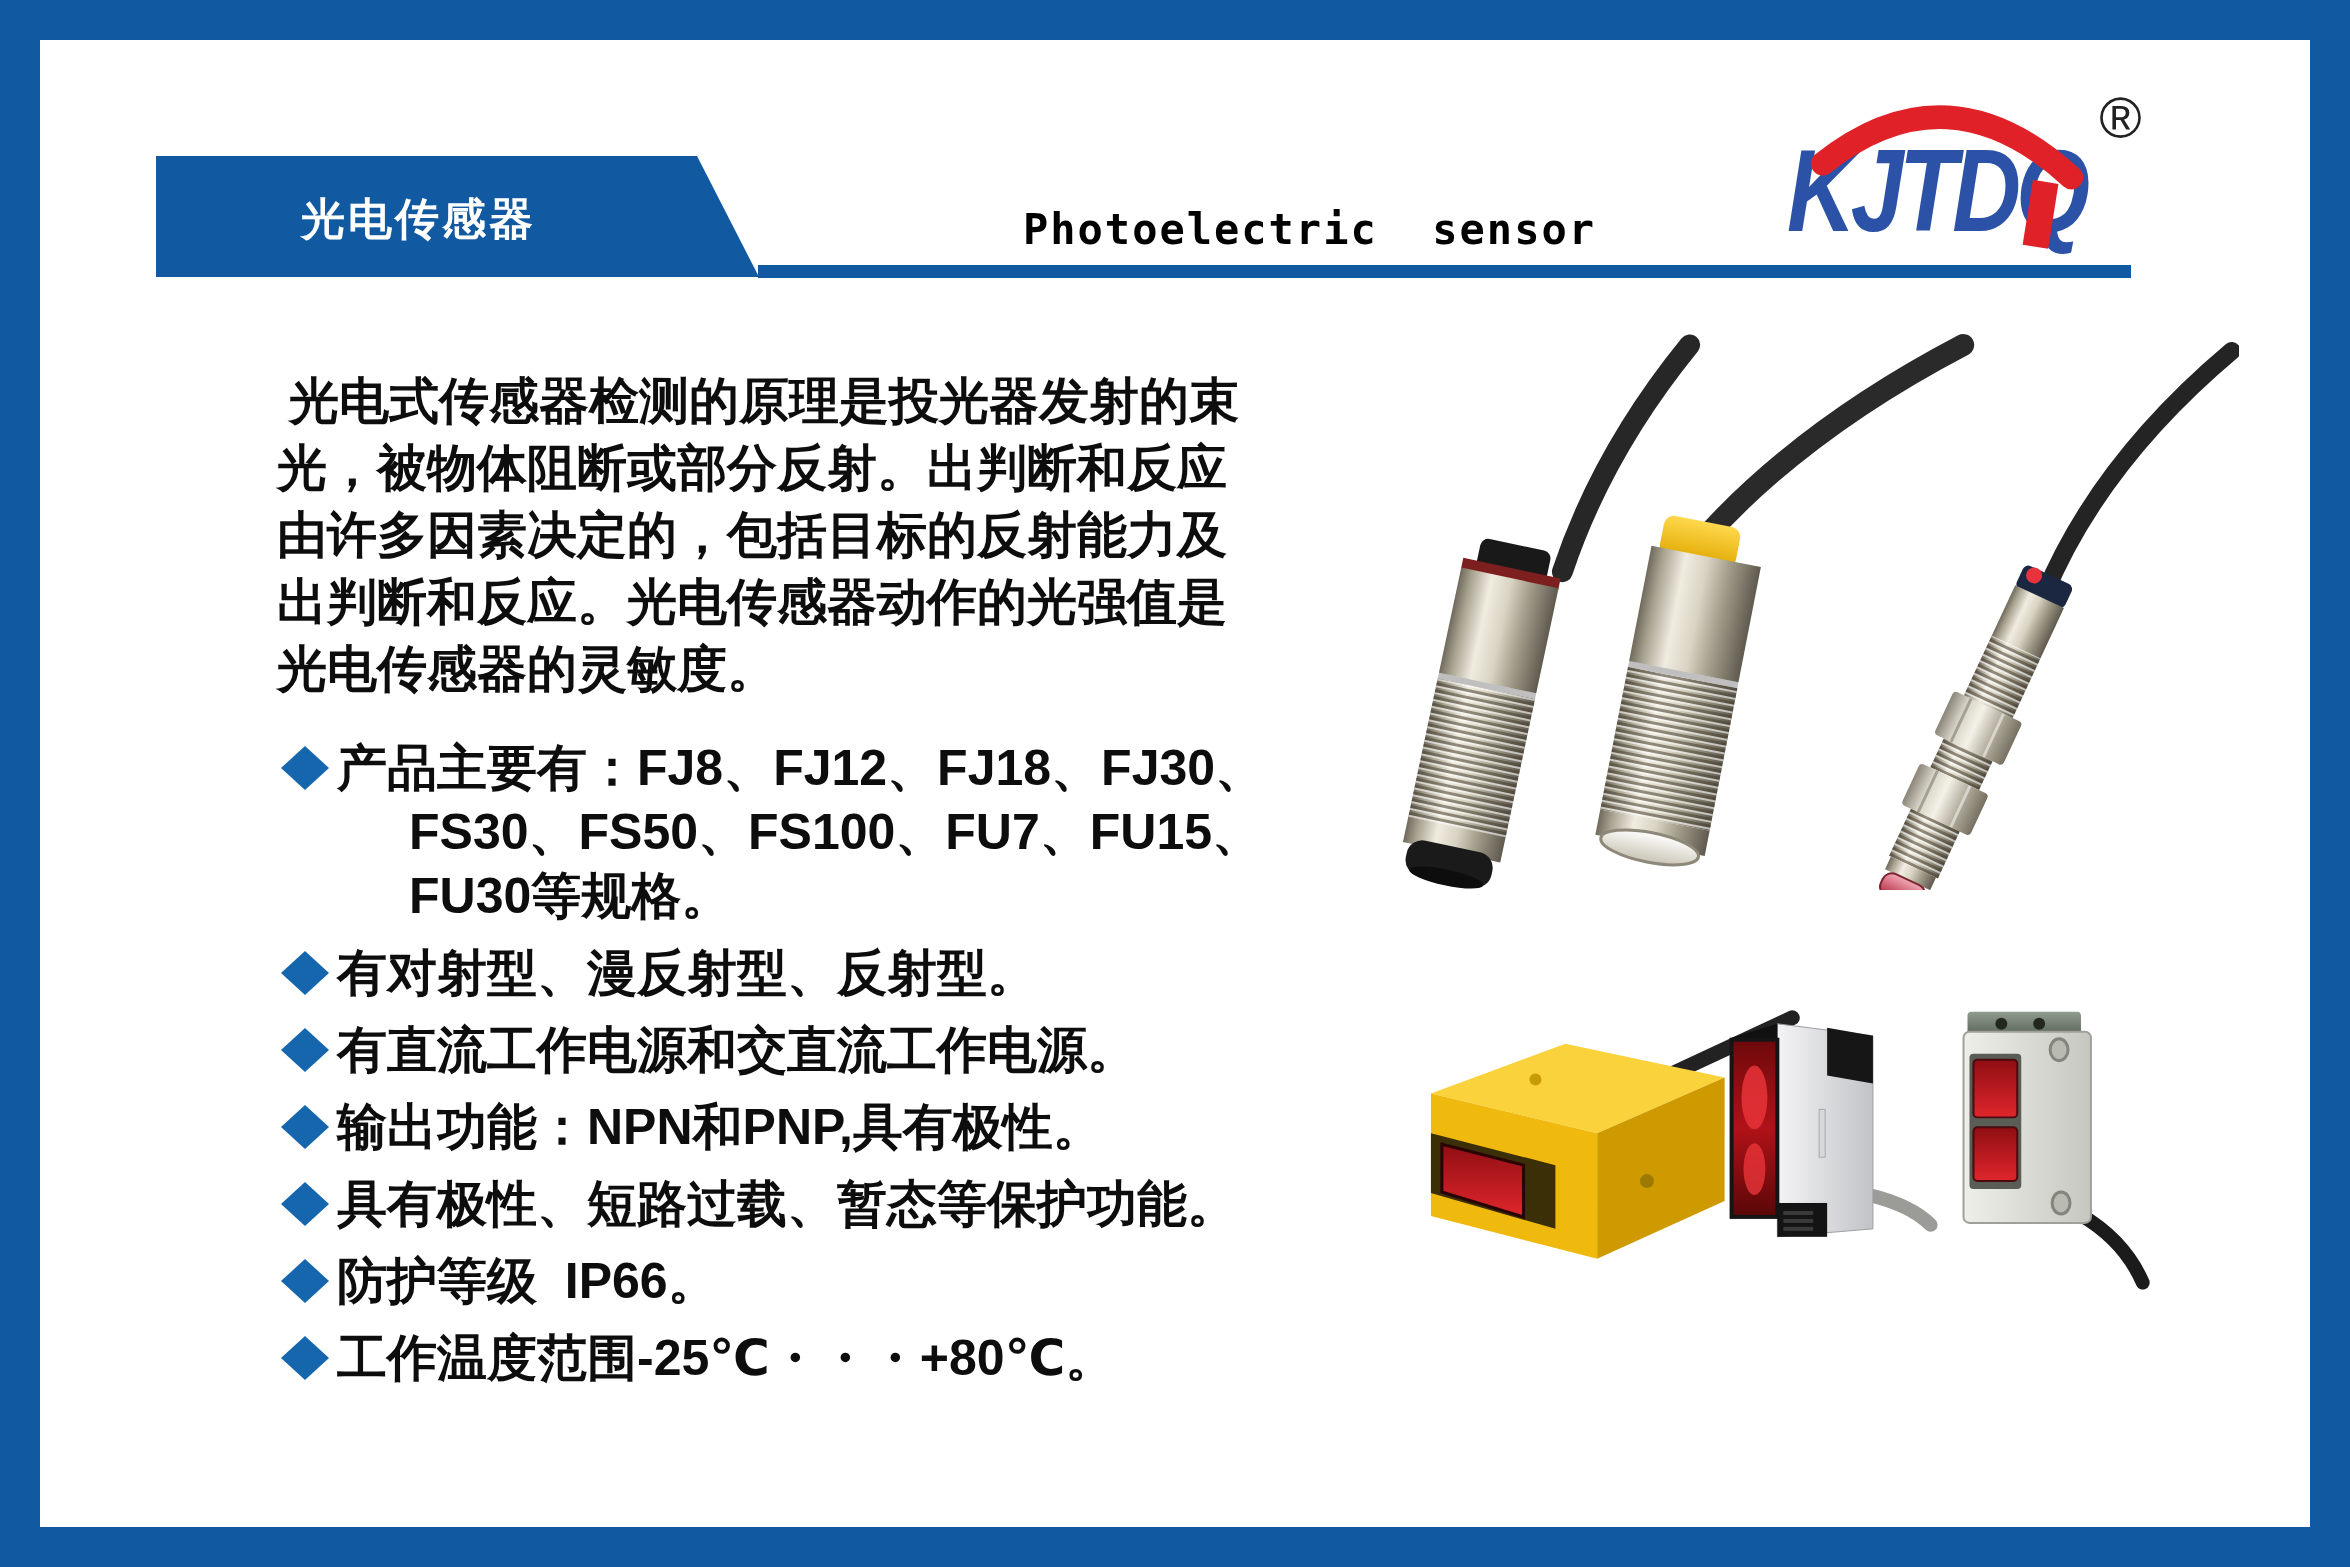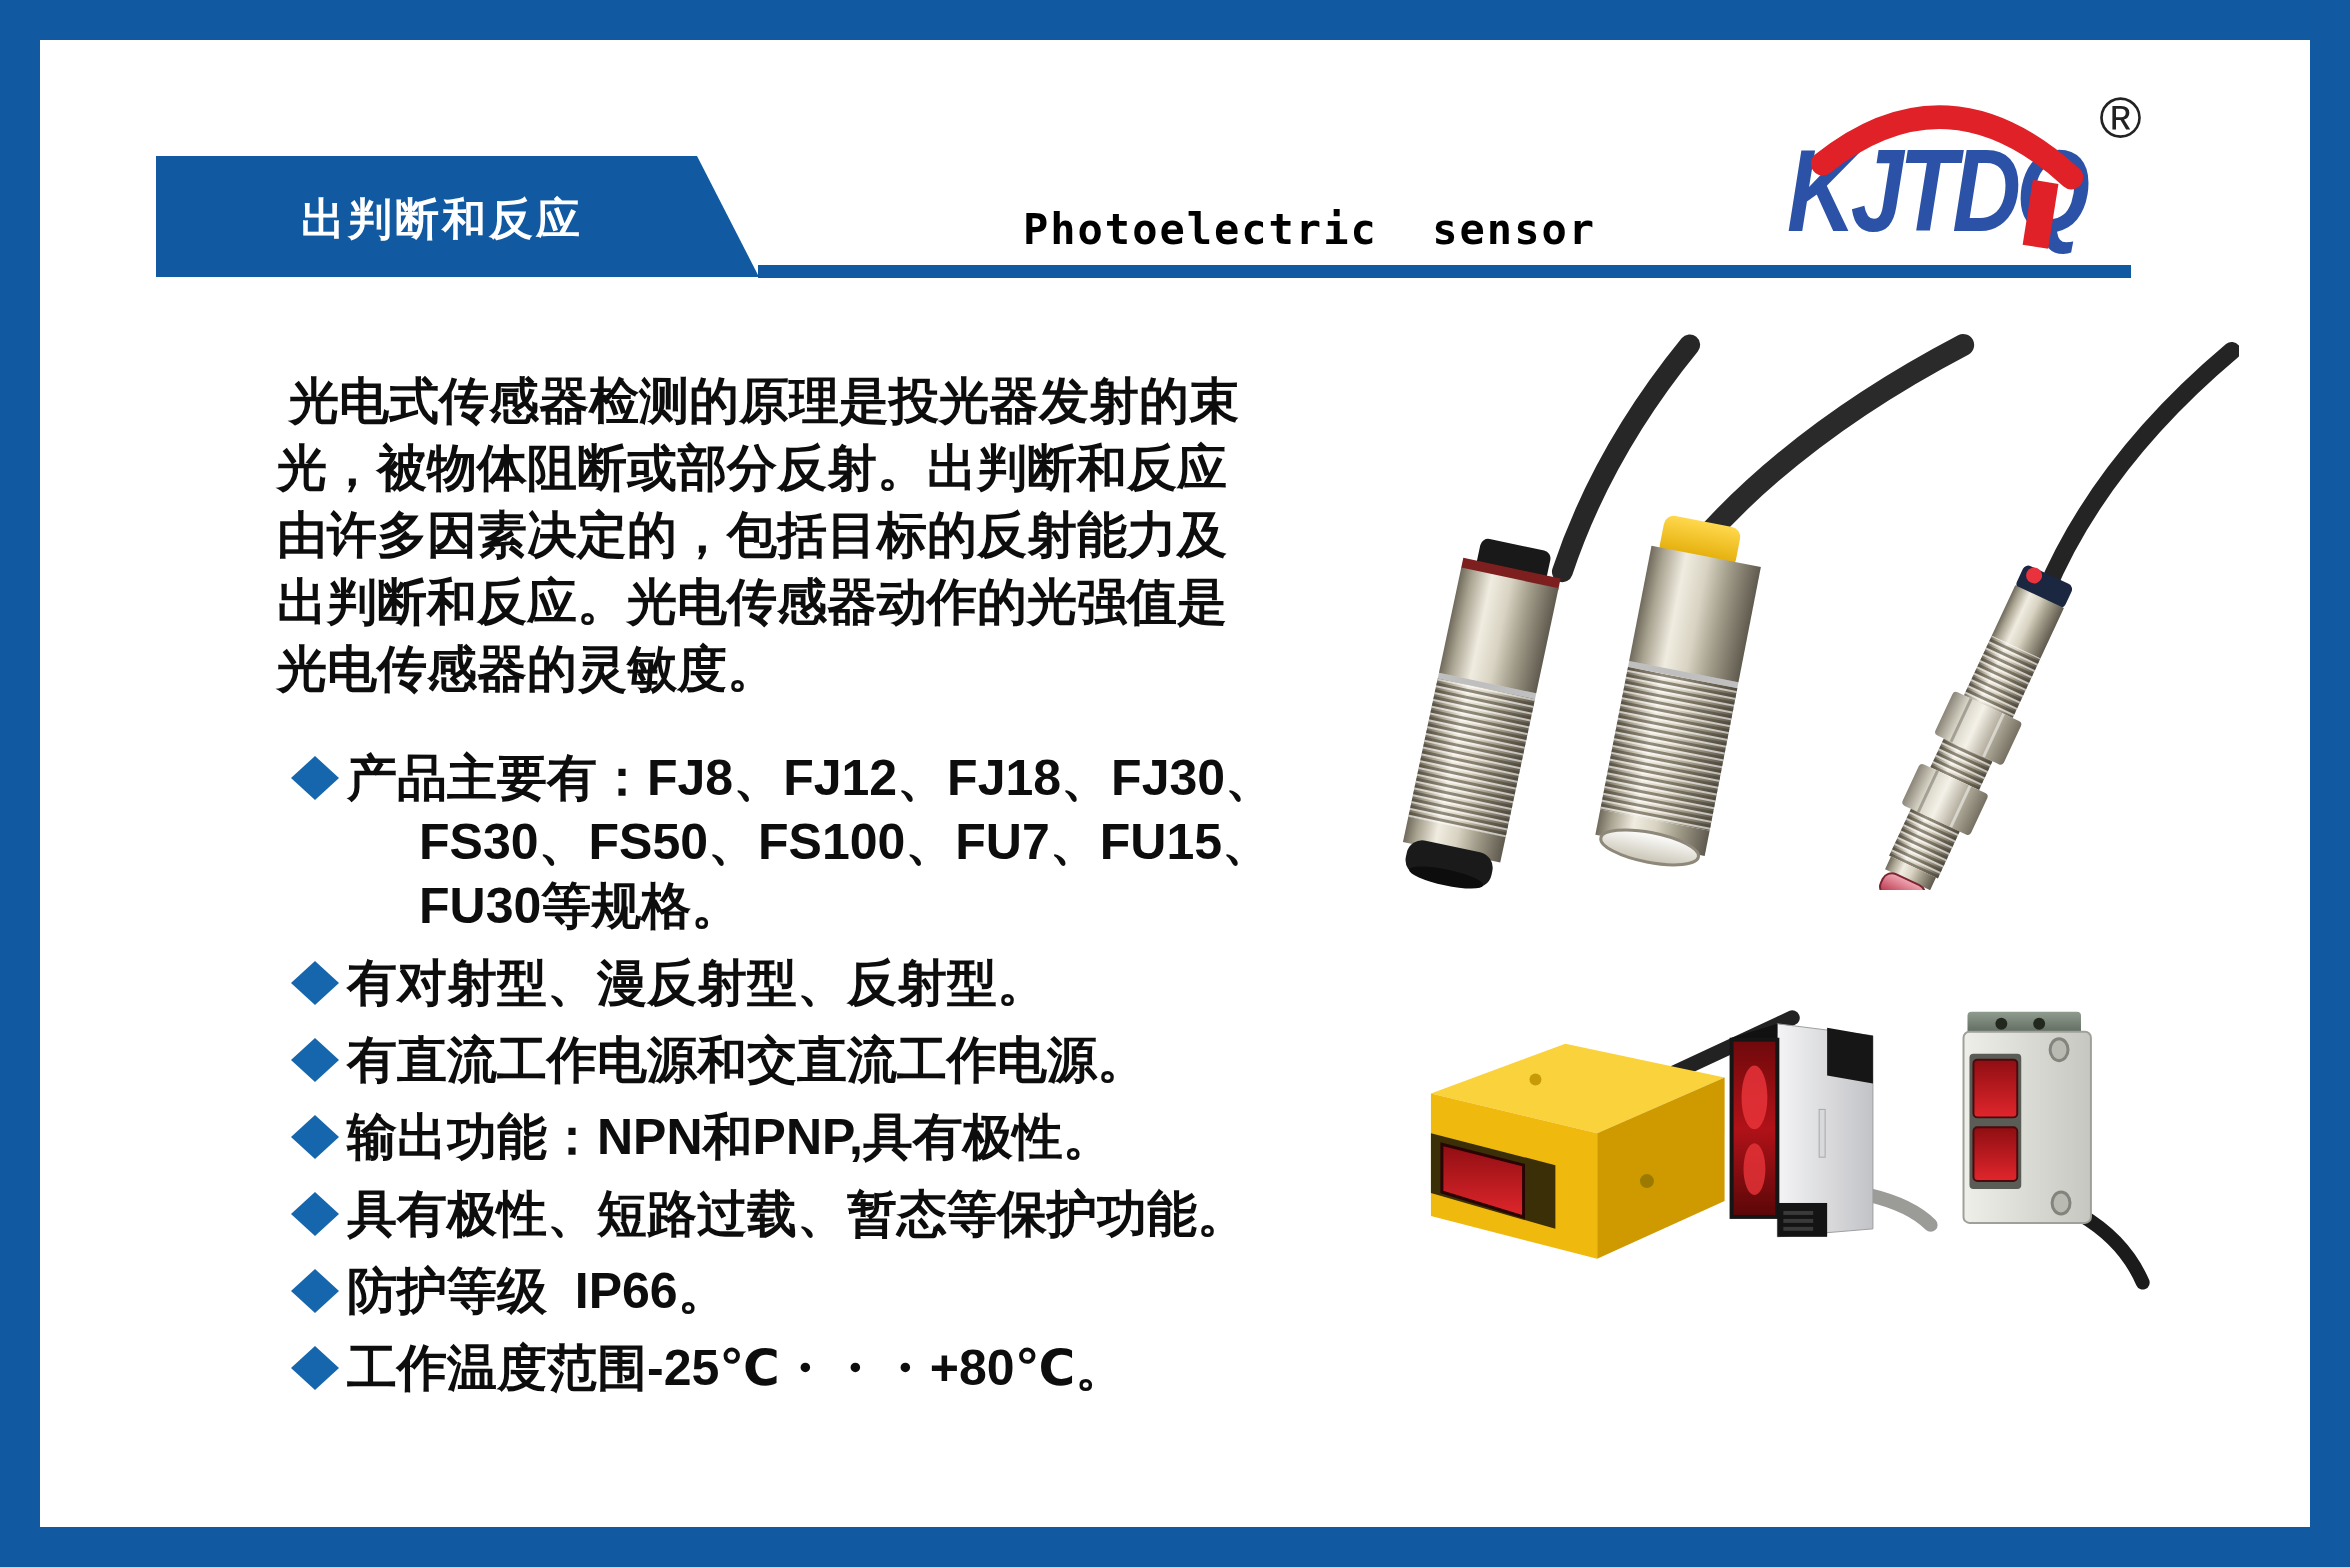--- a/index.html
+++ b/index.html
@@ -22,40 +22,40 @@
     position:absolute;left:1023px;top:205px;font-family:"DejaVu Sans Mono","Liberation Mono",monospace;
     font-size:42px;font-weight:700;color:#000000;letter-spacing:2px;white-space:pre;
   }
   .header-rule{position:absolute;left:758px;top:265px;width:1373px;height:13px;background:#1159A1;}
   .logo{position:absolute;left:1771px;top:86px;width:378px;height:175px;}
   
   .intro{position:absolute;left:277px;top:368px;width:1134px;color:#0d0d0d;}
   .intro-line{font-size:50px;line-height:67px;font-weight:700;white-space:pre;}
   .intro-line:first-child{text-indent:12px;}
   
-  .features{position:absolute;left:277px;top:732px;width:1184px;list-style:none;margin:14px;padding:0;color:#0d0d0d;}
+  .features{position:absolute;left:277px;top:732px;width:1184px;list-style:none;margin:4px;padding:0;color:#0d0d0d;}
   .feat{display:flex;align-items:flex-start;margin-bottom:13px;}
   .diamond{
     flex:none;width:48px;height:44px;margin:10px 8px 0 0;background:#1566AD;
     clip-path:polygon(50% 0,100% 50%,50% 100%,0 50%);
   }
   .feat-text{min-width:0;}
   .feat-line{font-size:50px;line-height:64px;font-weight:700;white-space:pre;}
   .feat-line.cont{padding-left:72px;}
   
   .products-top{position:absolute;left:1398px;top:333px;width:841px;height:557px;}
   .products-bottom{position:absolute;left:1408px;top:980px;width:896px;height:438px;}
 </style>
 </head>
 <body>
 
 <div class="canvas">
 
   <div class="banner">
-    <div class="banner-title">出判断和反应</div>
+    <div class="banner-title">光电传感器</div>
   </div>
   <div class="subtitle">Photoelectric  sensor</div>
   <div class="header-rule"></div>
 
   <svg class="logo" viewBox="0 0 380 176" aria-hidden="true">
     <text x="16" y="146" font-size="118" font-weight="bold" font-style="italic" fill="#2B52A6" letter-spacing="-6" textLength="300" lengthAdjust="spacingAndGlyphs">KJTDQ</text>
     <path d="M 52 78 Q 178 -22 302 92" fill="none" stroke="#E02128" stroke-width="24" stroke-linecap="round"></path>
     <rect x="258" y="96" width="26" height="66" fill="#E02128" transform="rotate(9 271 129)"></rect>
     <text x="330" y="52" font-size="58" fill="#222222">®</text>
   </svg>

